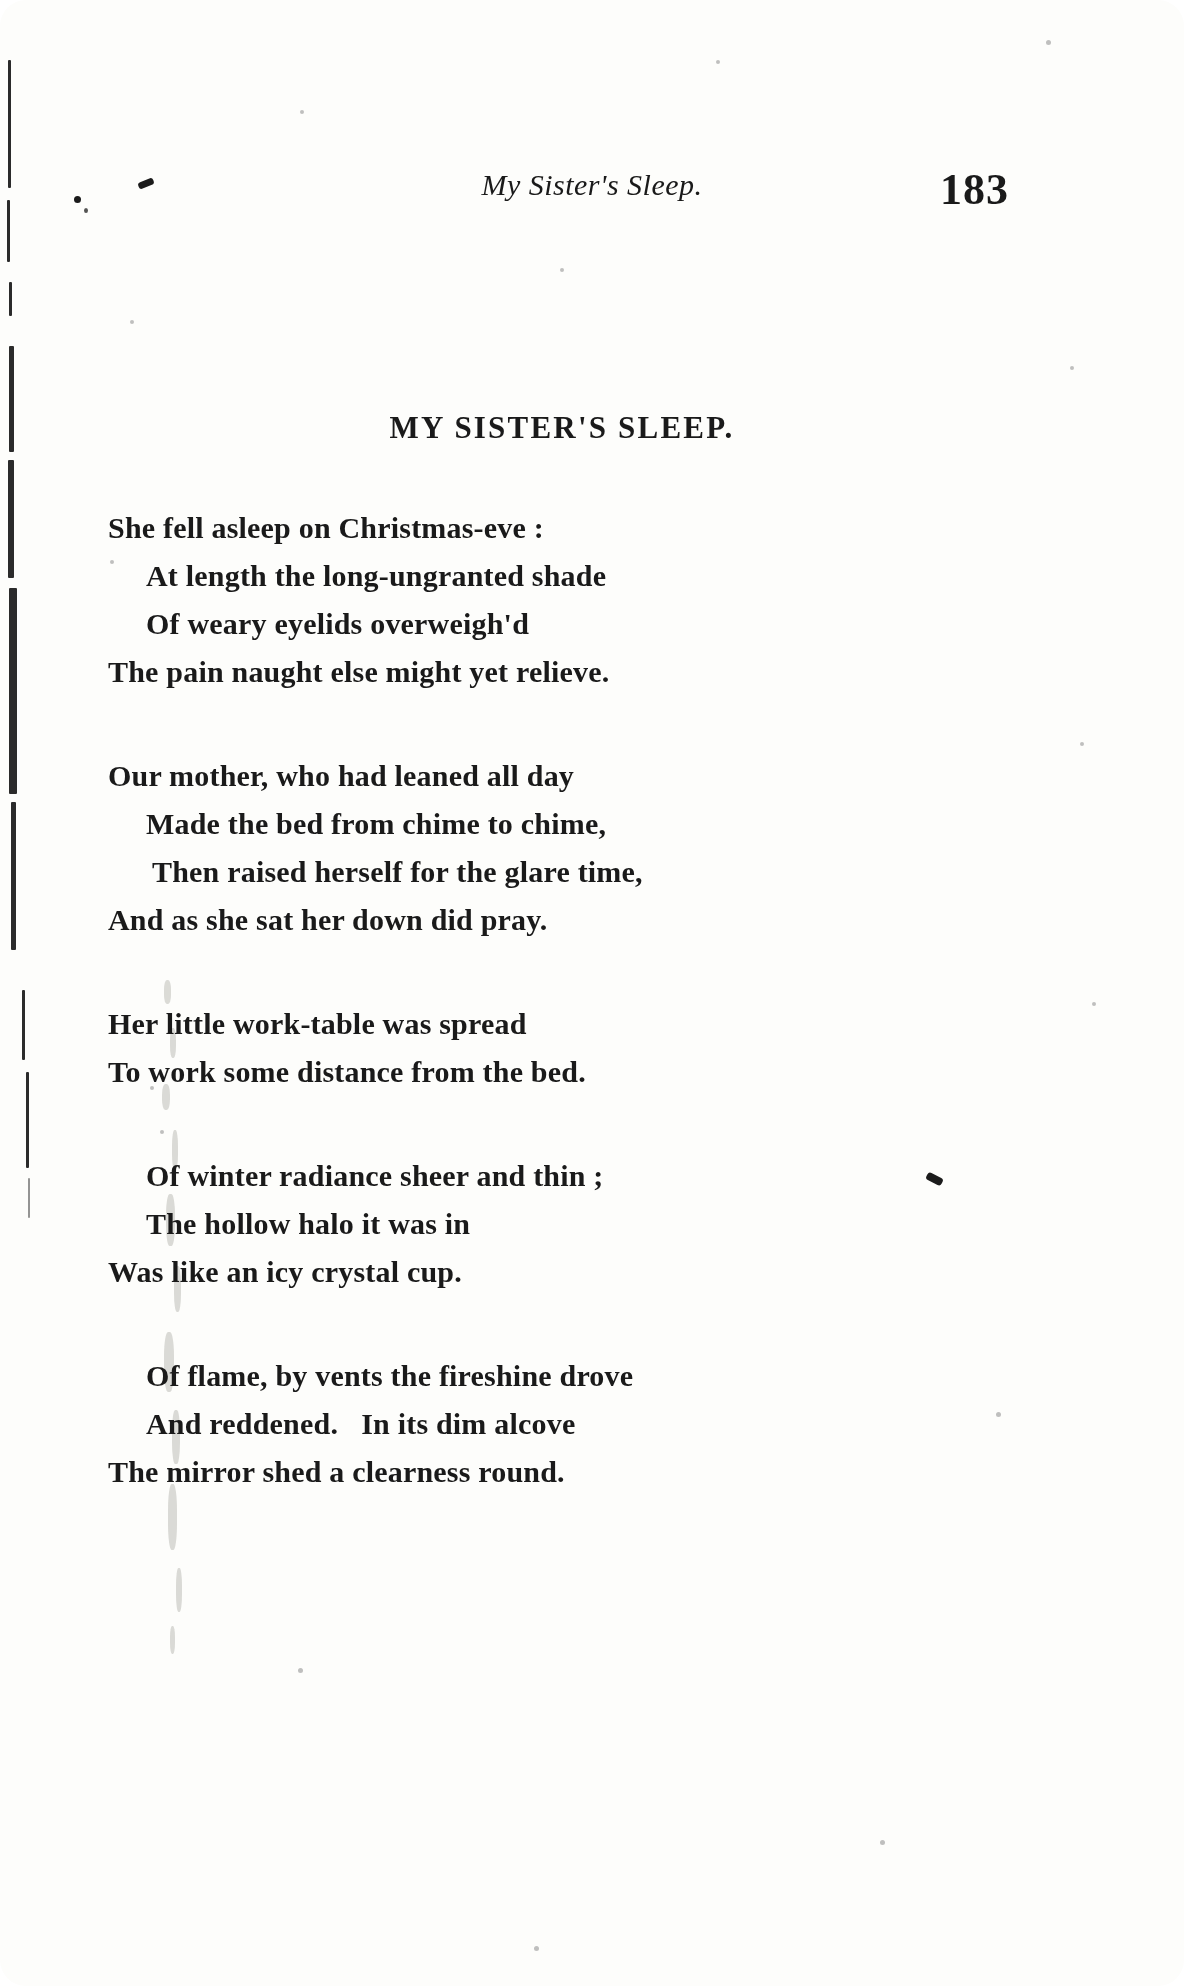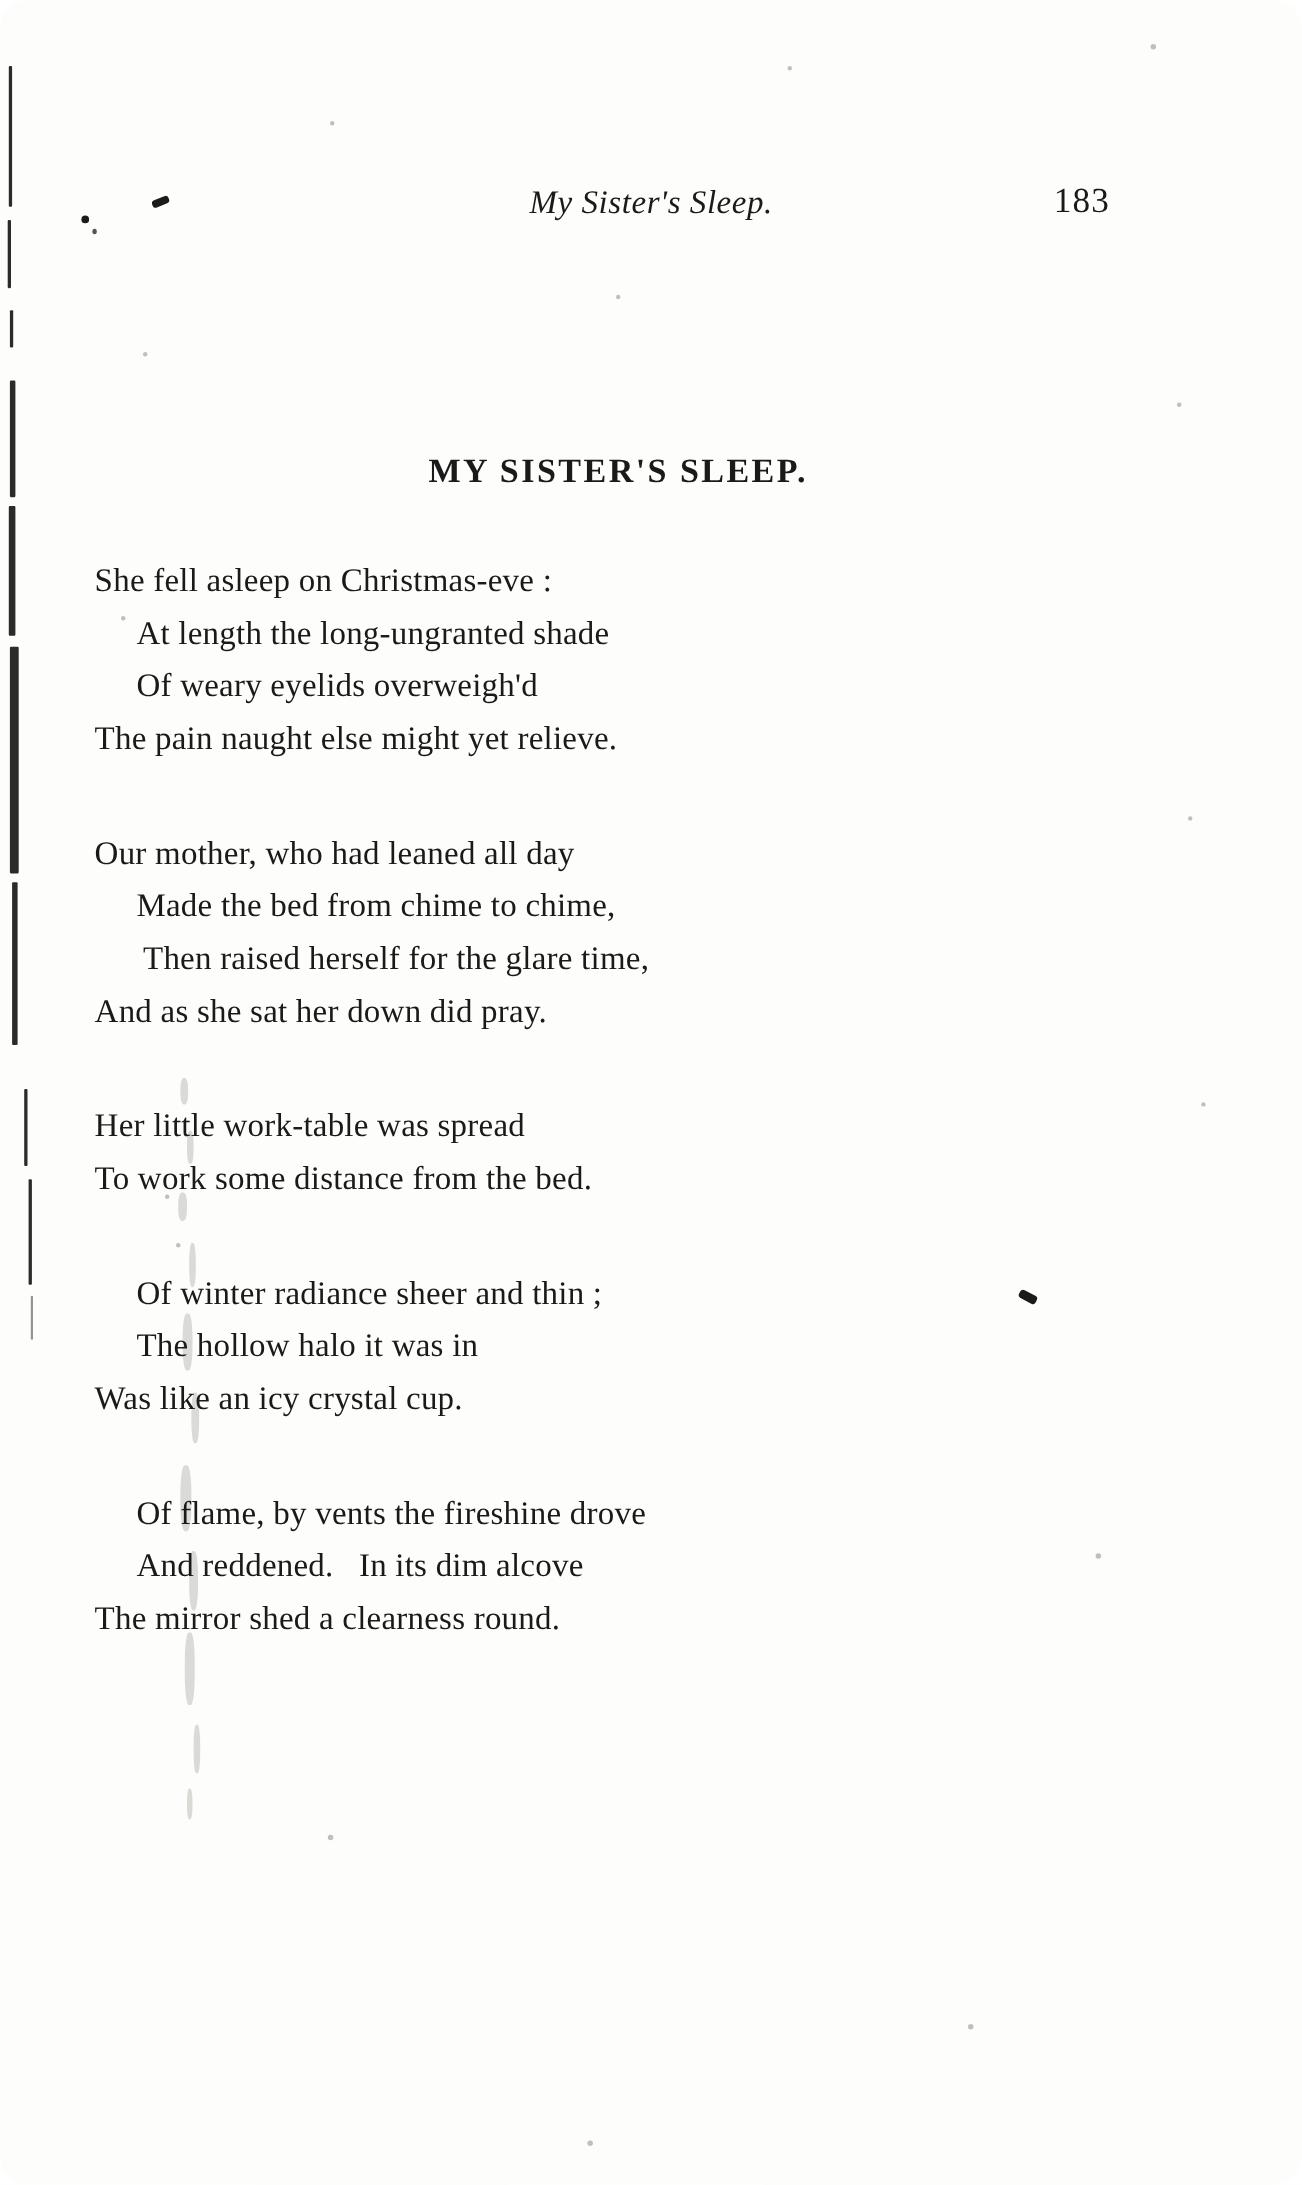--- a/index.html
+++ b/index.html
@@ -66,42 +66,43 @@
     width: 1184px;
     text-align: center;
     font-style: italic;
     font-size: 30px;
     letter-spacing: .5px;
   }
   .running-head .folio {
     position: absolute;
     right: 175px;
     top: -4px;
-    font-size: 32px;
-    font-weight: normal;
+    font-size: 44px;
+    font-weight: bold;
     letter-spacing: 1px;
   }
 
   
   .poem {
     position: absolute;
     top: 410px;
     left: 0;
     width: 1184px;
   }
   .poem-title {
     text-align: center;
     font-size: 31px;
     letter-spacing: 2.2px;
     margin: 0 0 58px 0;
     padding-right: 60px;
   }
   .stanza {
     margin: 0 0 56px 0;
-    padding-left: 86px;
+    padding-left: 108px;
+    font-weight: bold;
   }
   .line {
     font-size: 30px;
     line-height: 48px;
     white-space: pre;
     letter-spacing: .2px;
   }
   .indent-1 { padding-left: 38px; }
   .indent-2 { padding-left: 44px; }
 

